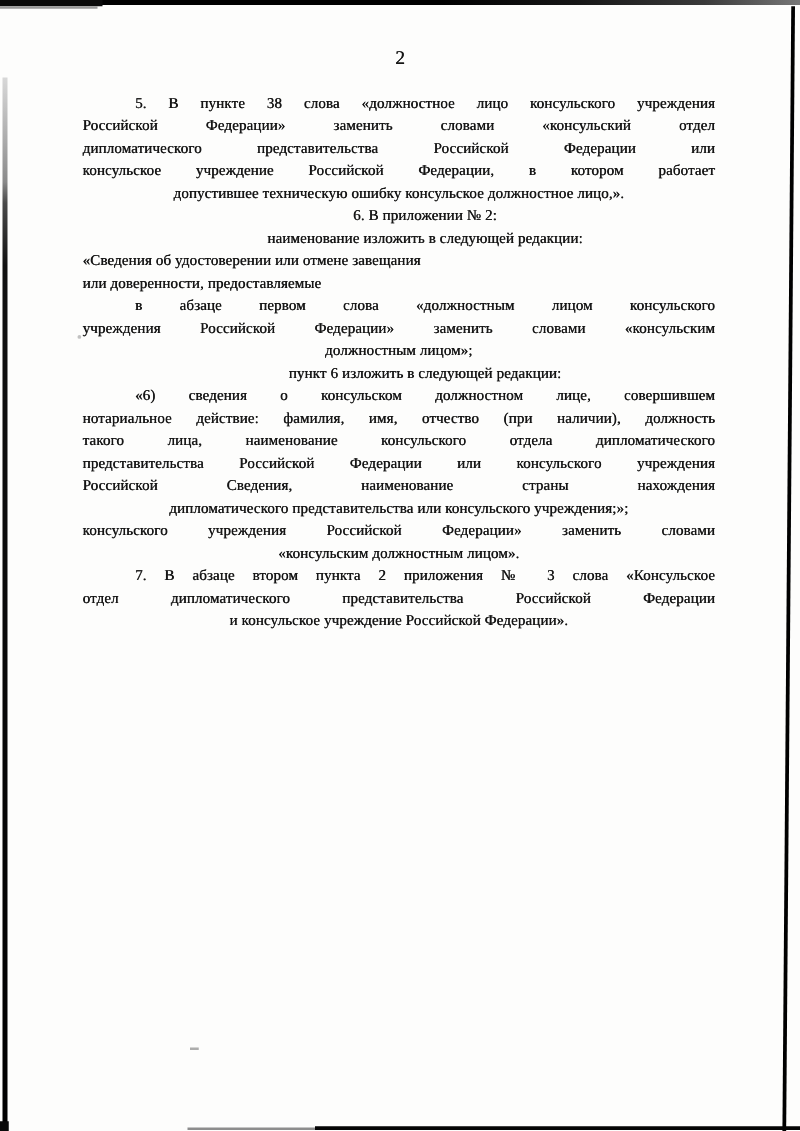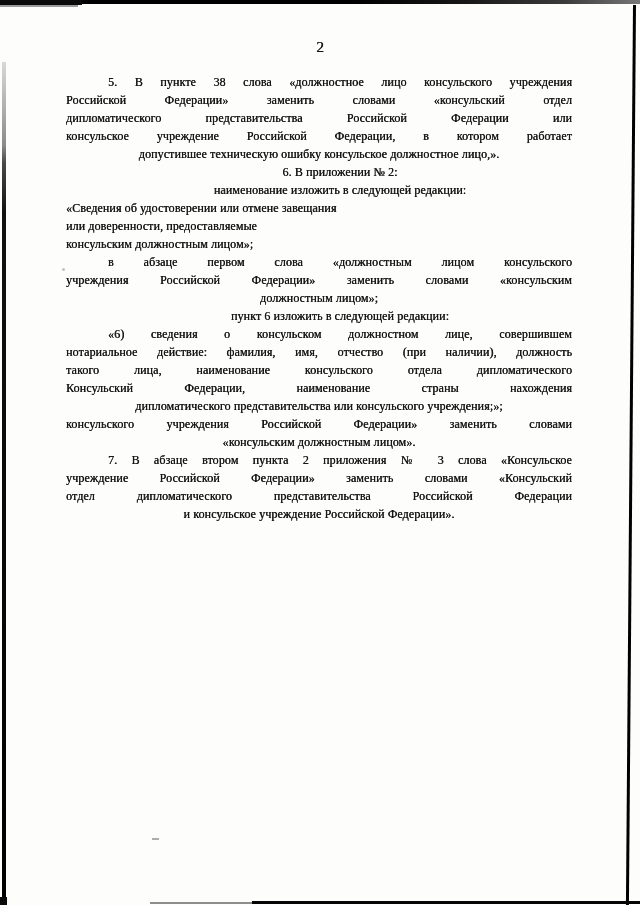--- a/index.html
+++ b/index.html
@@ -75,31 +75,30 @@
   <div class="textblock">
     <div class="ln ind">5. В пункте 38 слова «должностное лицо консульского учреждения</div>
     <div class="ln">Российской Федерации» заменить словами «консульский отдел</div>
     <div class="ln">дипломатического представительства Российской Федерации или</div>
     <div class="ln">консульское учреждение Российской Федерации, в котором работает</div>
     <div class="lnl">допустившее техническую ошибку консульское должностное лицо,».</div>
     <div class="lnl ind">6. В приложении № 2:</div>
     <div class="lnl ind">наименование изложить в следующей редакции:</div>
     <div class="ctr">«Сведения об удостоверении или отмене завещания</div>
     <div class="ctr">или доверенности, предоставляемые</div>
-    <div class="ctr">консульским должностным лицом»;</div>
     <div class="ln ind">в абзаце первом слова «должностным лицом консульского</div>
     <div class="ln">учреждения Российской Федерации» заменить словами «консульским</div>
     <div class="lnl">должностным лицом»;</div>
     <div class="lnl ind">пункт 6 изложить в следующей редакции:</div>
     <div class="ln ind">«6) сведения о консульском должностном лице, совершившем</div>
     <div class="ln">нотариальное действие: фамилия, имя, отчество (при наличии), должность</div>
     <div class="ln">такого лица, наименование консульского отдела дипломатического</div>
-    <div class="ln">Консульский Федерации, наименование страны нахождения</div>
+    <div class="ln">представительства Российской Федерации или консульского учреждения</div>
+    <div class="ln">Российской Сведения, наименование страны нахождения</div>
     <div class="lnl">дипломатического представительства или консульского учреждения;»;</div>
     <div class="ln">консульского учреждения Российской Федерации» заменить словами</div>
     <div class="lnl">«консульским должностным лицом».</div>
     <div class="ln ind">7. В абзаце втором пункта 2 приложения № 3 слова «Консульское</div>
-    <div class="ln">учреждение Российской Федерации» заменить словами «Консульский</div>
     <div class="ln">отдел дипломатического представительства Российской Федерации</div>
     <div class="lnl">и консульское учреждение Российской Федерации».</div>
   </div>
 
 </div>
 
 </body></html>

